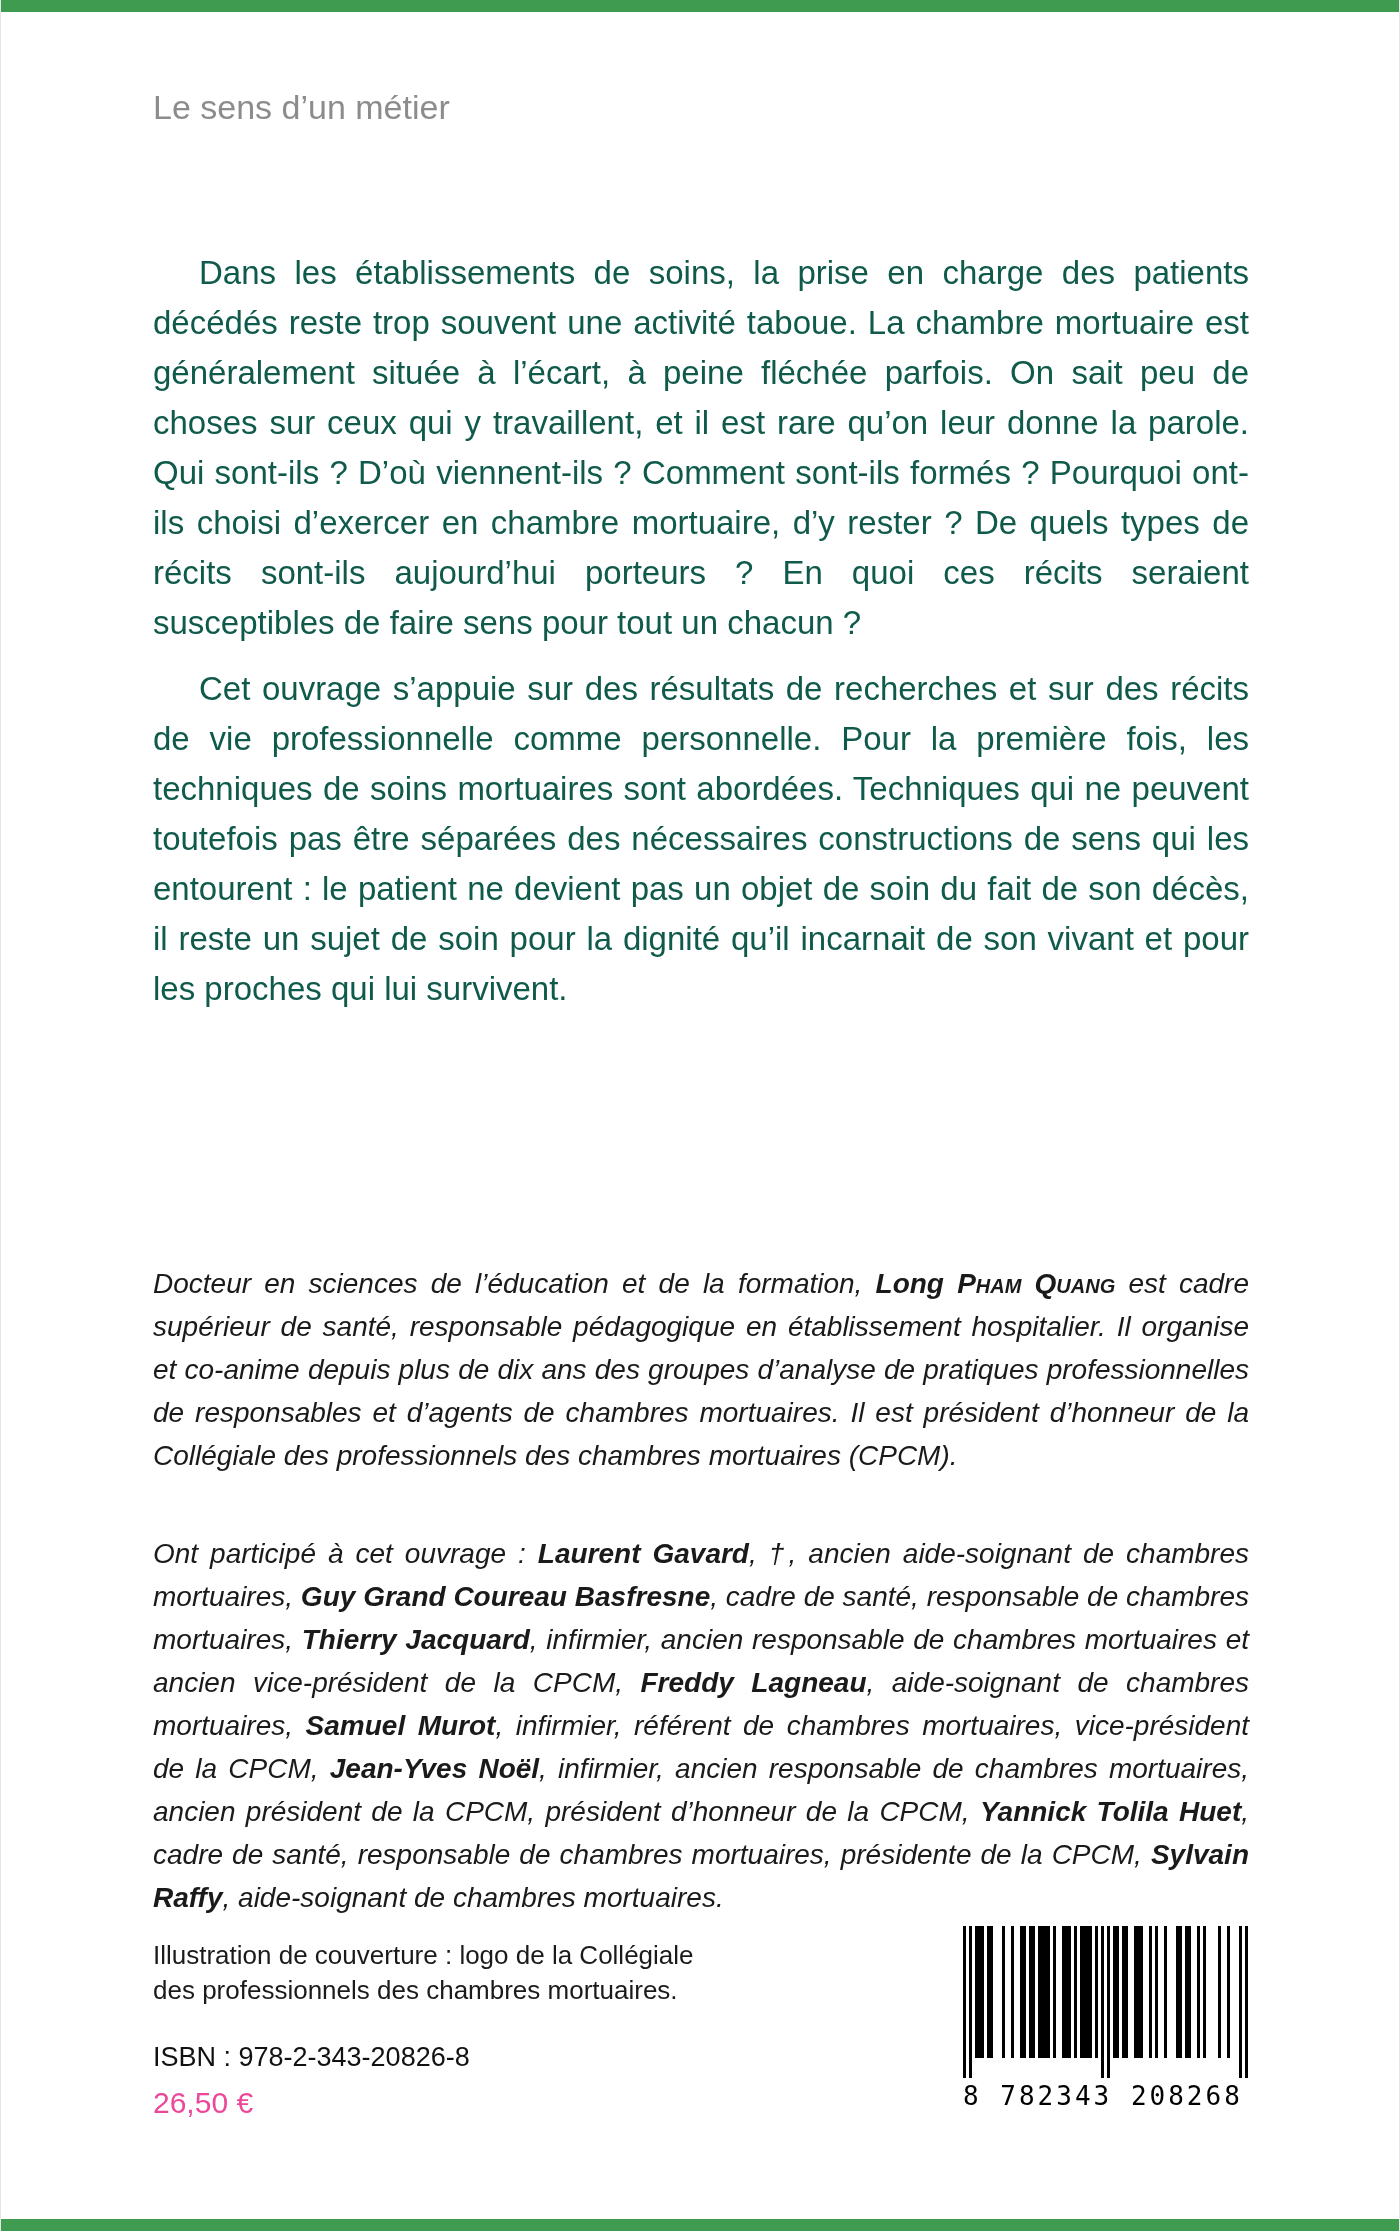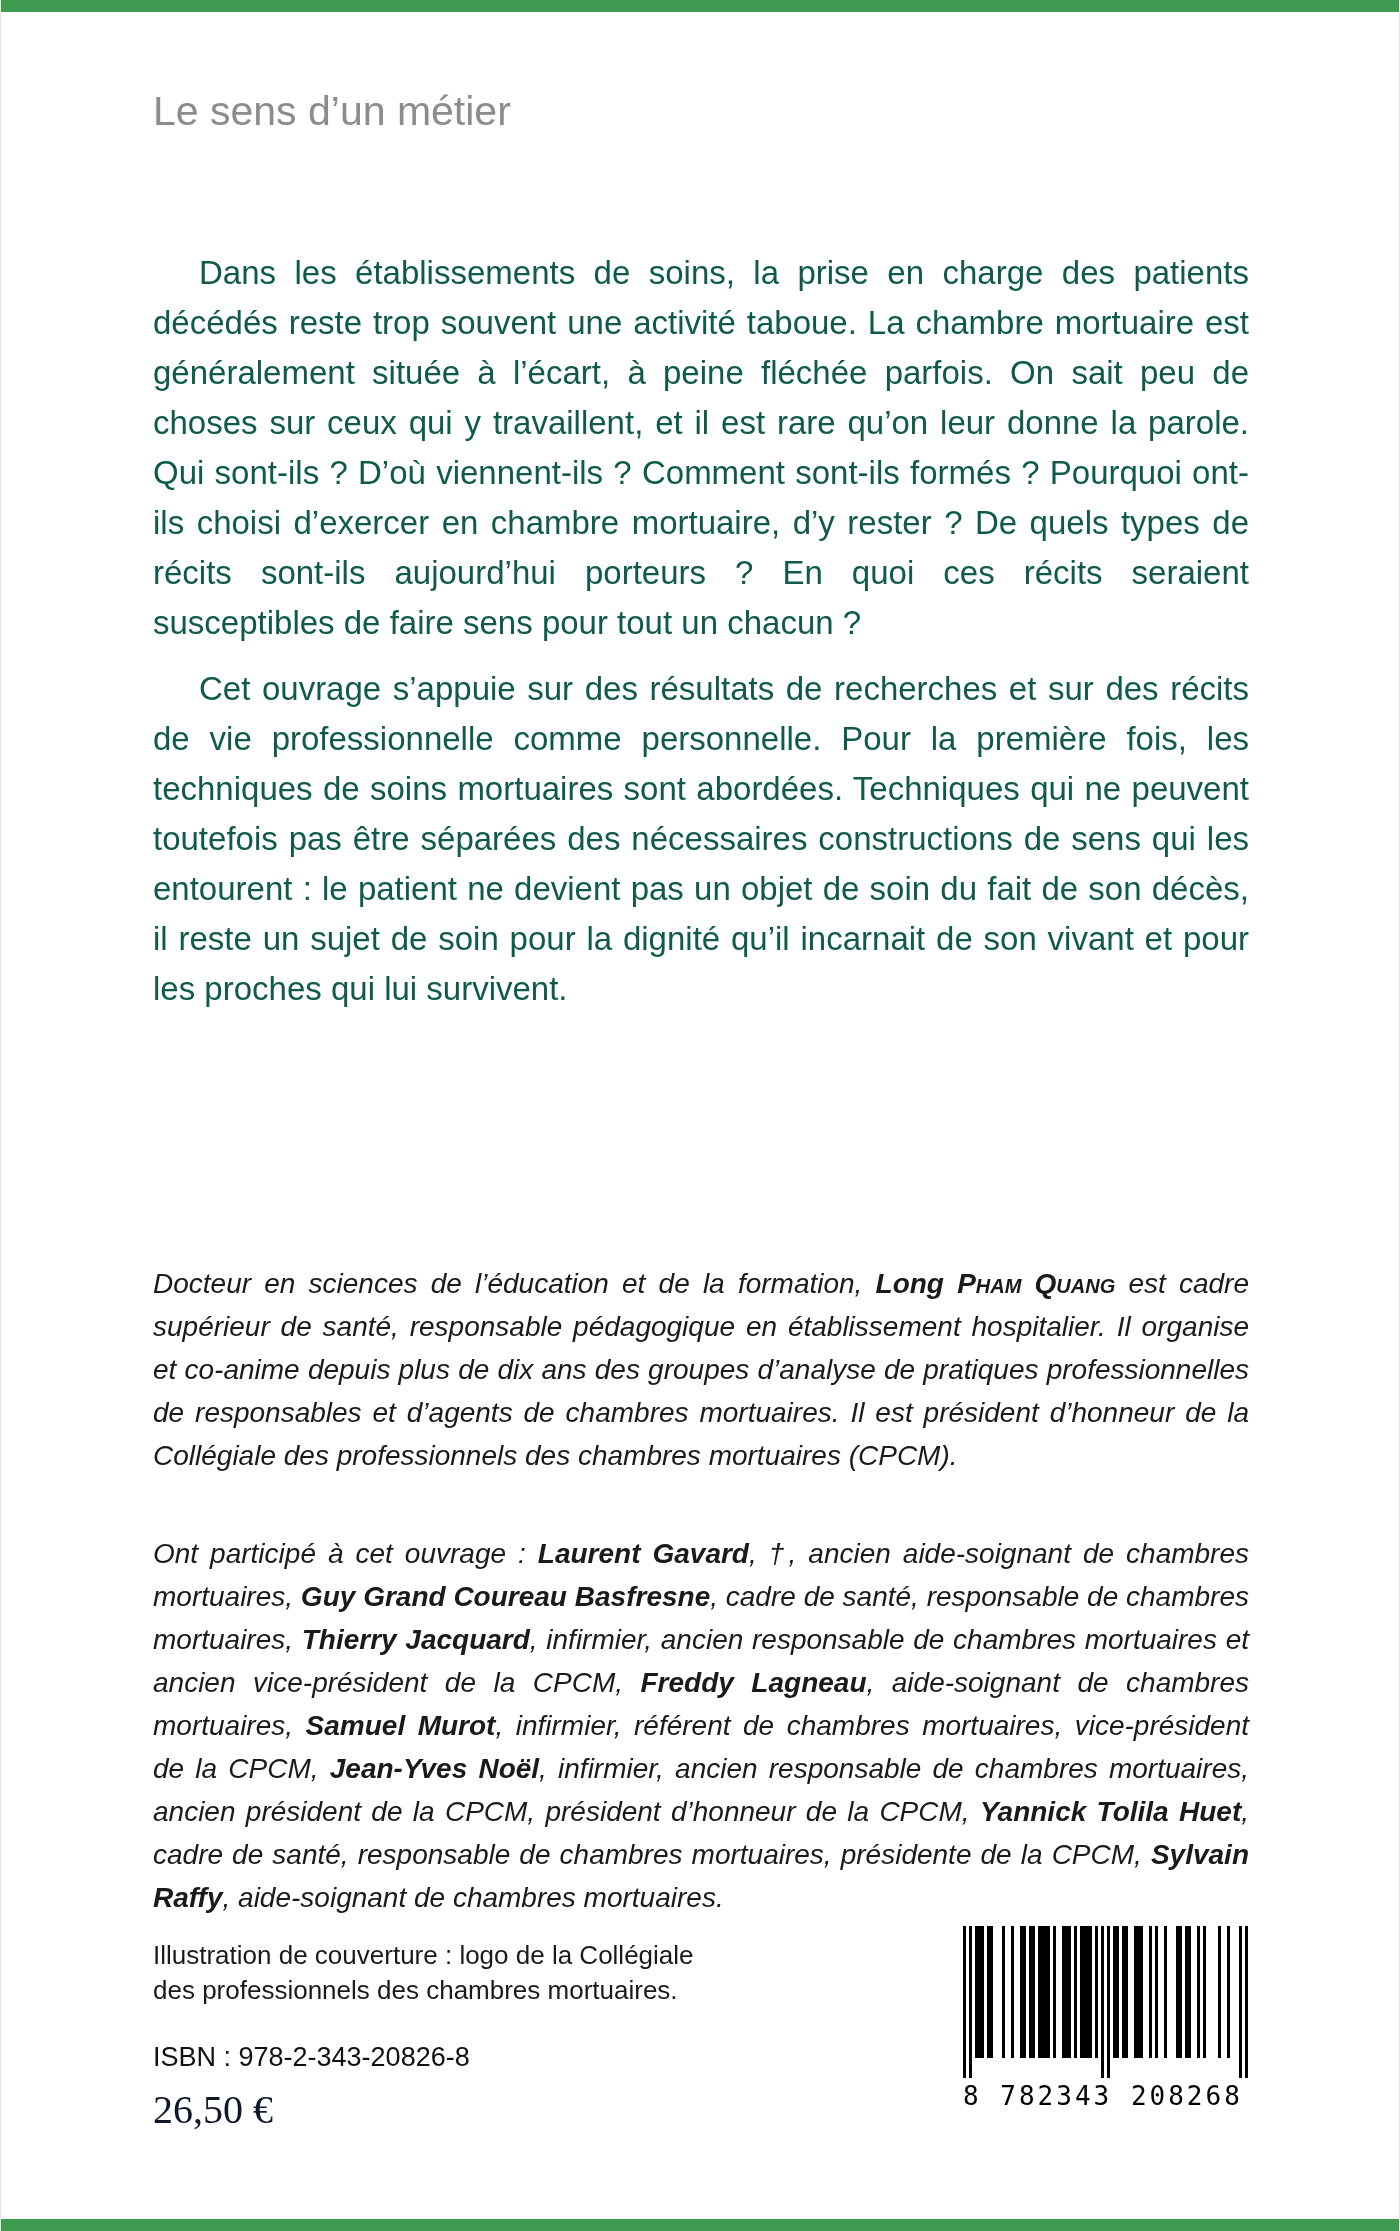--- a/index.html
+++ b/index.html
@@ -25,21 +25,21 @@
   .band-top{top:0;}
   .band-bottom{bottom:0;}
 
   .header{position:absolute;left:152px;top:78px;width:1100px;}
   .book-title{
     font-size:50px;font-weight:700;letter-spacing:1.5px;
     color:var(--title_green);
     font-family:"Liberation Sans",sans-serif;
   }
   .book-subtitle{
-    margin-top:10px;font-size:41px;font-weight:400;
+    margin-top:10px;font-size:34px;font-weight:400;
     color:var(--subtitle_gray);
   }
 
   .synopsis{position:absolute;left:152px;top:248px;width:1096px;}
   .synopsis p{
     font-size:33px;line-height:50px;
     color:var(--body_green);
     text-align:justify;text-indent:46px;
     margin:0 0 16px 0;
   }
@@ -60,22 +60,22 @@
   .cover-note{
     position:absolute;left:152px;top:1938px;
     font-size:26px;line-height:35px;color:var(--text_black);
   }
   .isbn{
     position:absolute;left:152px;top:2042px;
     font-size:27px;color:#111111;
   }
   .price{
     position:absolute;left:152px;top:2086px;
-    font-family:Liberation Serif, serif;
-    font-size:40px;color:#0f172a;
+    font-family:Liberation Sans, sans-serif;
+    font-size:30px;color:#ec4899;
   }
 
   .barcode{
     position:absolute;left:955px;top:1926px;width:300px;
     background:#ffffff;
   }
   .bars{position:relative;width:285px;height:152px;margin-left:7px;}
   .bar{position:absolute;top:0;height:132px;background:#000000;}
   .bar.tall{height:152px;}
   .barcode-digits{

